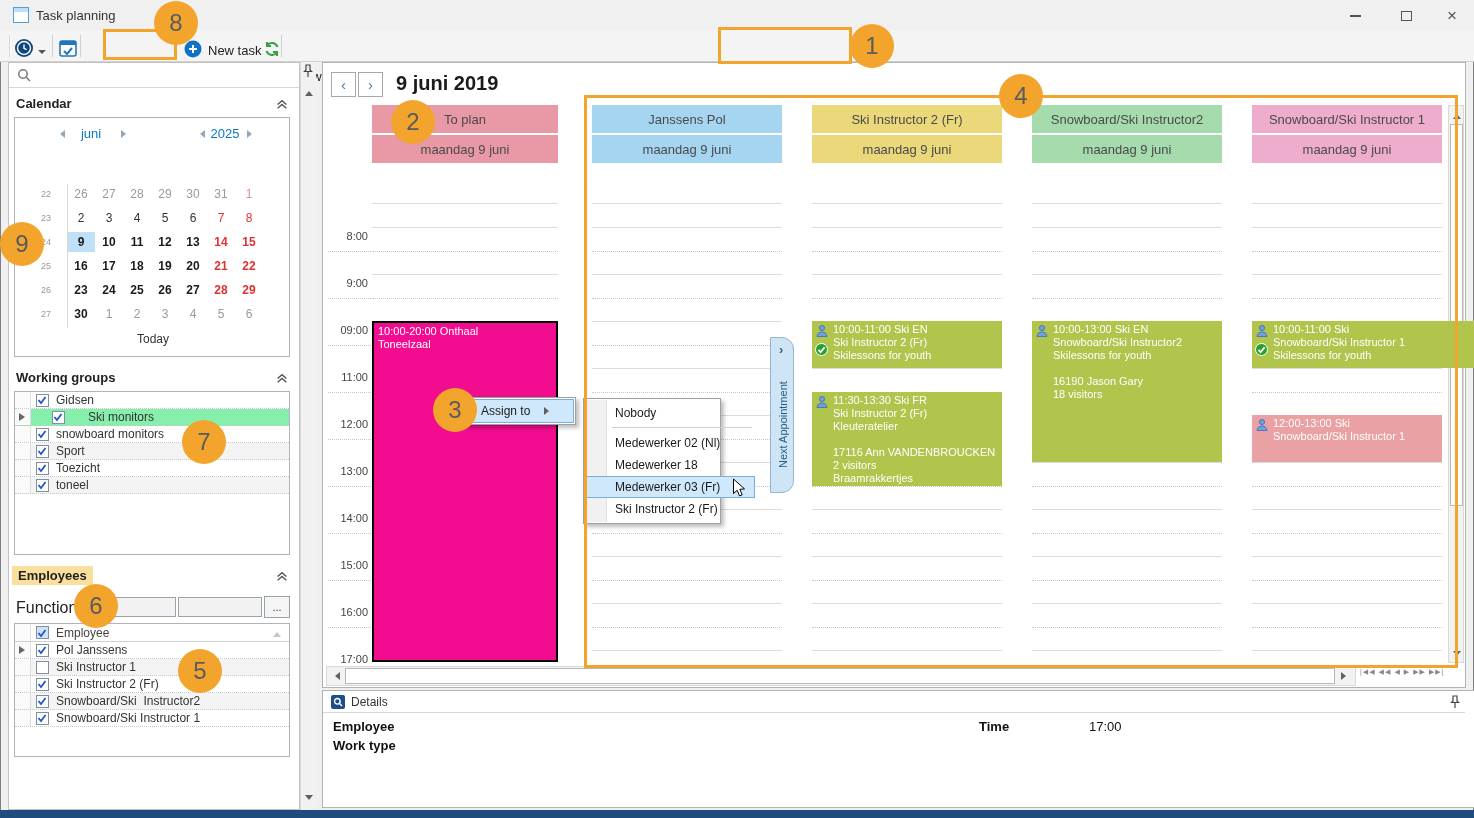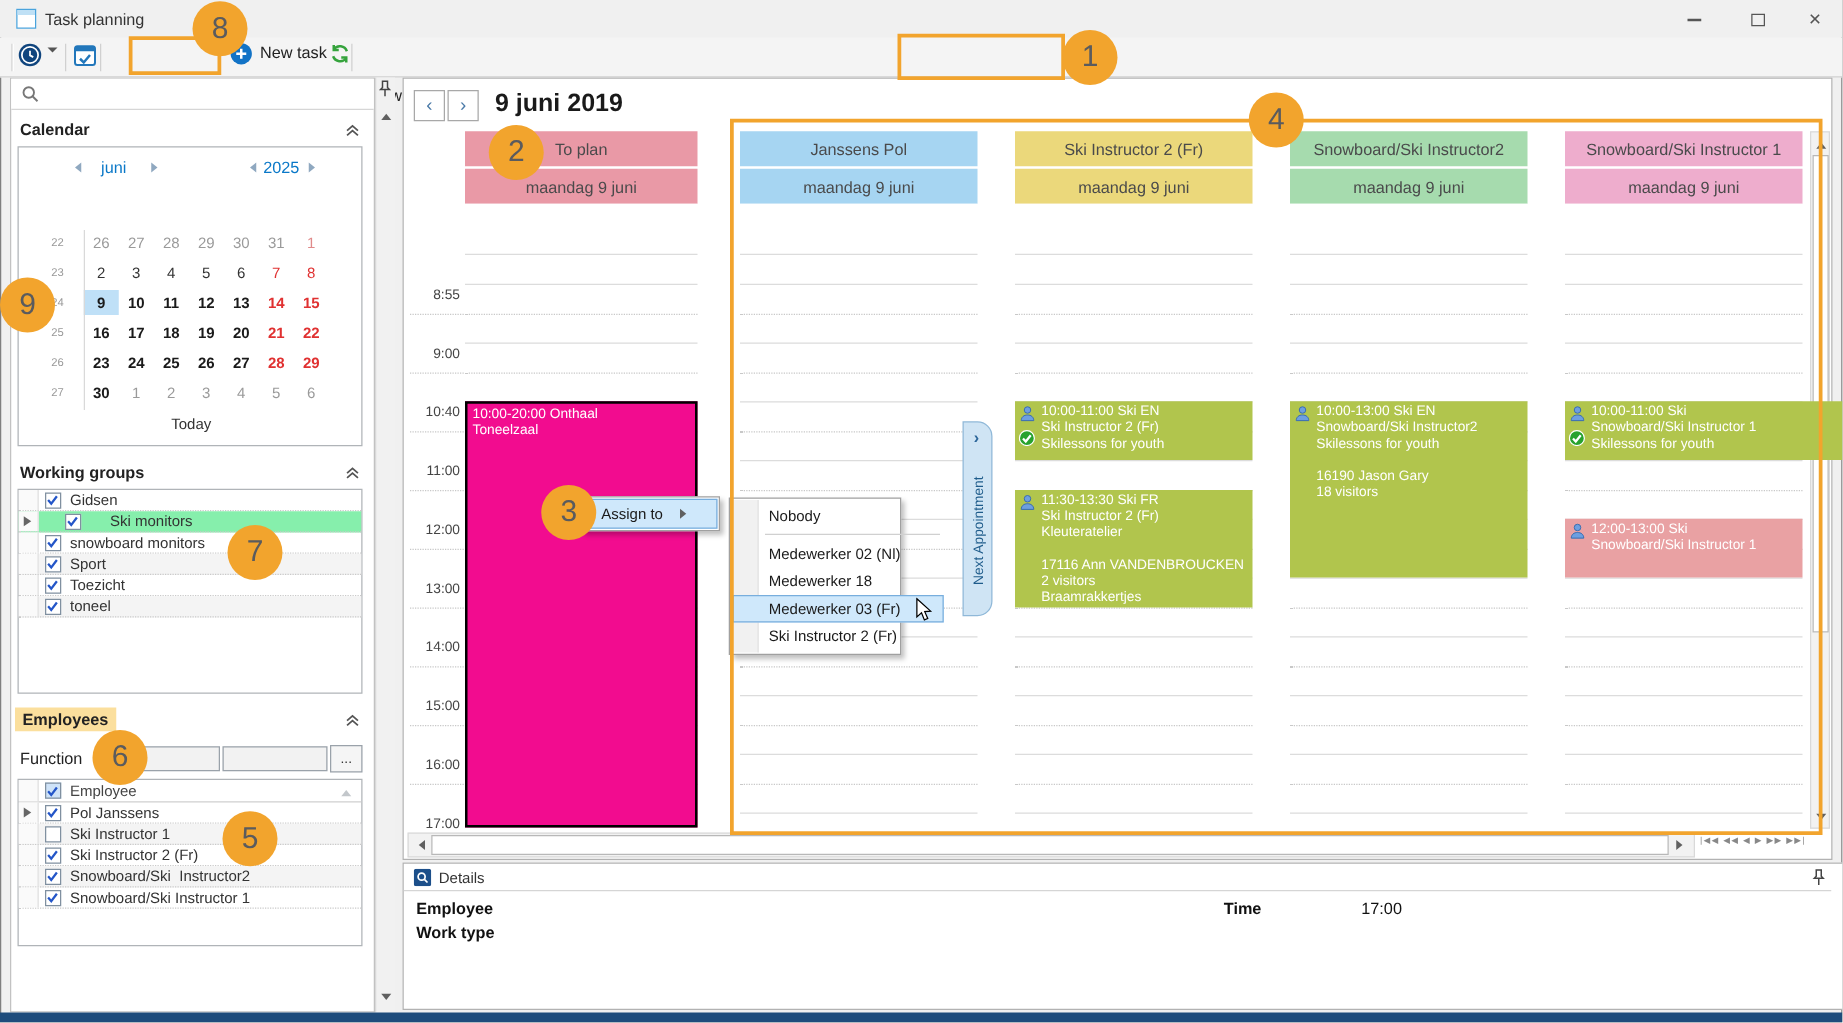--- a/index.html
+++ b/index.html
@@ -15,21 +15,21 @@
   .appicon{left:13px;top:7px;width:16px;height:16px;border:1px solid #4aa3dc;background:#fff;}
   .appicon::before{content:"";position:absolute;left:0;top:0;right:0;height:4px;background:#bfe0f5;}
   .winbtn{width:30px;height:20px;top:6px;display:flex;align-items:center;justify-content:center;color:#444;}
   .min-glyph{width:11px;height:2px;background:#555;}
   .max-glyph{width:11px;height:10px;border:1.5px solid #555;}
   .close-glyph{font-size:17px;color:#555;line-height:10px;}
   
   .toolbar{left:0;top:30px;width:1474px;height:32px;background:#f4f4f4;border-bottom:1px solid #cfcfcf;}
   .grip{left:9px;top:5px;width:1px;height:22px;background:#d5d5d5;box-shadow:1px 0 0 #fff;}
   .tsep{top:5px;width:1px;height:22px;background:#d0d0d0;}
-  .tbtn{top:4px;height:24px;display:flex;align-items:flex-start;justify-content:center;}
+  .tbtn{top:4px;height:24px;display:flex;align-items:flex-end;justify-content:center;}
   .caret{width:0;height:0;border:4px solid transparent;border-top-color:#555;margin-top:4px;}
   .calico{position:relative;width:22px;height:18px;border:2px solid currentColor;border-radius:3px;
           background:#fff;display:flex;align-items:center;justify-content:center;
           font-size:10px;font-weight:bold;}
   .calico::before{content:"";position:absolute;top:-5px;left:4px;width:3px;height:5px;background:currentColor;box-shadow:10px 0 0 currentColor;}
   .calico.gray{color:#9ba1a6;} .calico.active{color:#1e7ac4;}
   .newtask-label{font-size:13px;color:#222;margin-left:6px;}
   .show-label{font-size:13px;color:#222;}
   .select{position:absolute;top:34px;width:128px;height:23px;background:#fff;border:1px solid #707070;
           display:flex;align-items:center;padding:0 6px;}
@@ -374,21 +374,21 @@
           </span>
           <span class="rowlabel">toneel</span>
         </div>
       </div>
   </div>
 
   <div class="abs grouptitle ylw" style="left:12px;top:566px;">Employees</div>
   <svg class="abs chev" style="left:276px;top:571px;" viewBox="0 0 11 10">
       <path d="M1.5 5L5.5 1.5 9.5 5M1.5 8.5L5.5 5l4 3.5" fill="none" stroke="#555" stroke-width="1.3"></path>
     </svg>
-  <div class="abs" style="left:16px;top:599px;font-size:13px;color:#222;">Function</div>
+  <div class="abs" style="left:16px;top:599px;font-size:16px;color:#222;">Function</div>
   <div class="abs inputbx" style="left:112px;top:597px;width:64px;height:20px;"></div>
   <div class="abs inputbx" style="left:178px;top:597px;width:84px;height:20px;"></div>
   <div class="abs morebtn" style="left:264px;top:596px;width:26px;height:22px;">...</div>
   <div class="abs box" style="left:14px;top:623px;width:276px;height:134px;">
     <div class="listrow" style="height:18px;border-bottom:1px solid #d0d0d0;">
       <span class="gutter"></span>
       <span class="cbcell">
           <span class="cb hd">
             <svg width="10" height="10" viewBox="0 0 10 10">
               <path d="M1.5 5l2.5 3 4.5-6" stroke="#2456c8" stroke-width="1.8" fill="none"></path>
@@ -578,25 +578,25 @@
         <div class="gridline" style="top: 299px;"></div>
         <div class="gridline dot" style="top: 323px;"></div>
         <div class="gridline" style="top: 346px;"></div>
         <div class="gridline dot" style="top: 370px;"></div>
         <div class="gridline" style="top: 393px;"></div>
         <div class="gridline dot" style="top: 417px;"></div>
         <div class="gridline" style="top: 440px;"></div>
         <div class="gridline dot" style="top: 464px;"></div>
         <div class="gridline" style="top: 487px;"></div>
       </div>
-      <div class="tlabel abs" style="left: 326px; top: 230px; width: 42px;">8:55</div>
+      <div class="tlabel abs" style="left: 326px; top: 230px; width: 42px;">8:00</div>
       <div class="hline-r abs" style="left: 328px; top: 251px; width: 43px;"></div>
       <div class="tlabel abs" style="left: 326px; top: 277px; width: 42px;">9:00</div>
       <div class="hline-r abs" style="left: 328px; top: 298px; width: 43px;"></div>
-      <div class="tlabel abs" style="left: 326px; top: 324px; width: 42px;">10:40</div>
+      <div class="tlabel abs" style="left: 326px; top: 324px; width: 42px;">09:00</div>
       <div class="hline-r abs" style="left: 328px; top: 345px; width: 43px;"></div>
       <div class="tlabel abs" style="left: 326px; top: 371px; width: 42px;">11:00</div>
       <div class="hline-r abs" style="left: 328px; top: 392px; width: 43px;"></div>
       <div class="tlabel abs" style="left: 326px; top: 418px; width: 42px;">12:00</div>
       <div class="hline-r abs" style="left: 328px; top: 439px; width: 43px;"></div>
       <div class="tlabel abs" style="left: 326px; top: 465px; width: 42px;">13:00</div>
       <div class="hline-r abs" style="left: 328px; top: 486px; width: 43px;"></div>
       <div class="tlabel abs" style="left: 326px; top: 512px; width: 42px;">14:00</div>
       <div class="hline-r abs" style="left: 328px; top: 533px; width: 43px;"></div>
       <div class="tlabel abs" style="left: 326px; top: 559px; width: 42px;">15:00</div>

